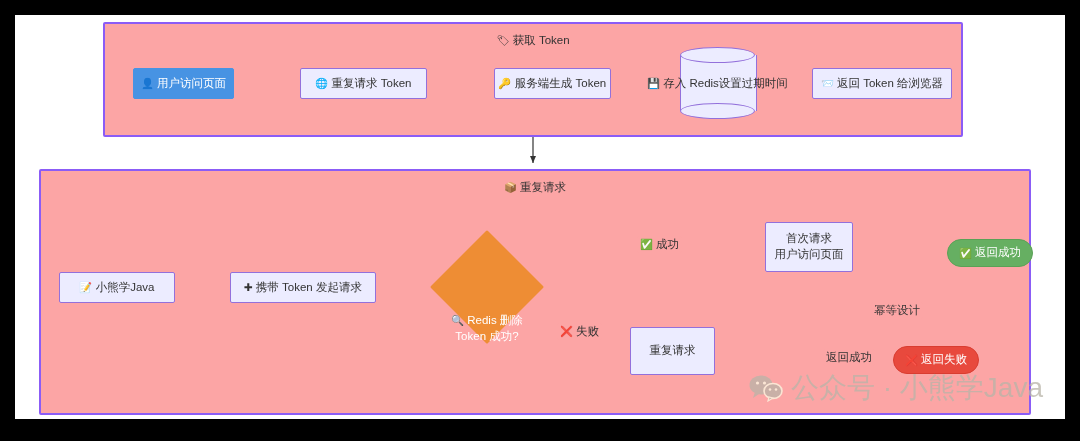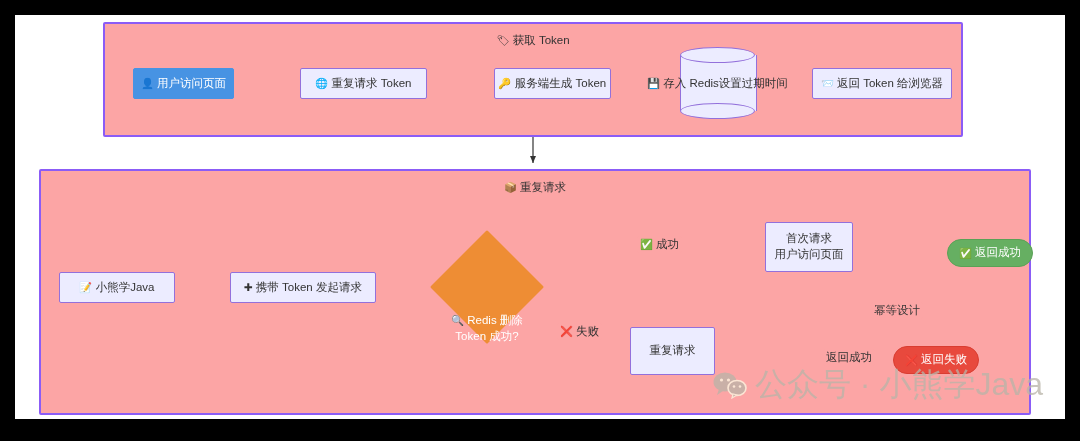--- a/index.html
+++ b/index.html
@@ -167,21 +167,21 @@
     width: 1050px; height: 404px;
     pointer-events: none;
   }
   .watermark {
     position: absolute;
     right: 22px;
     bottom: 12px;
     display: flex;
     align-items: center;
     gap: 8px;
-    font-size: 32px;
+    font-size: 28px;
     color: #B8B4A8;
     opacity: 0.75;
     white-space: nowrap;
     margin-top: 40px;
   }
   .wm-icon { display: block; }
   .emoji {
     font-family: "DejaVu Sans", sans-serif;
     font-size: 10.5px;
     margin-right: 3px;

